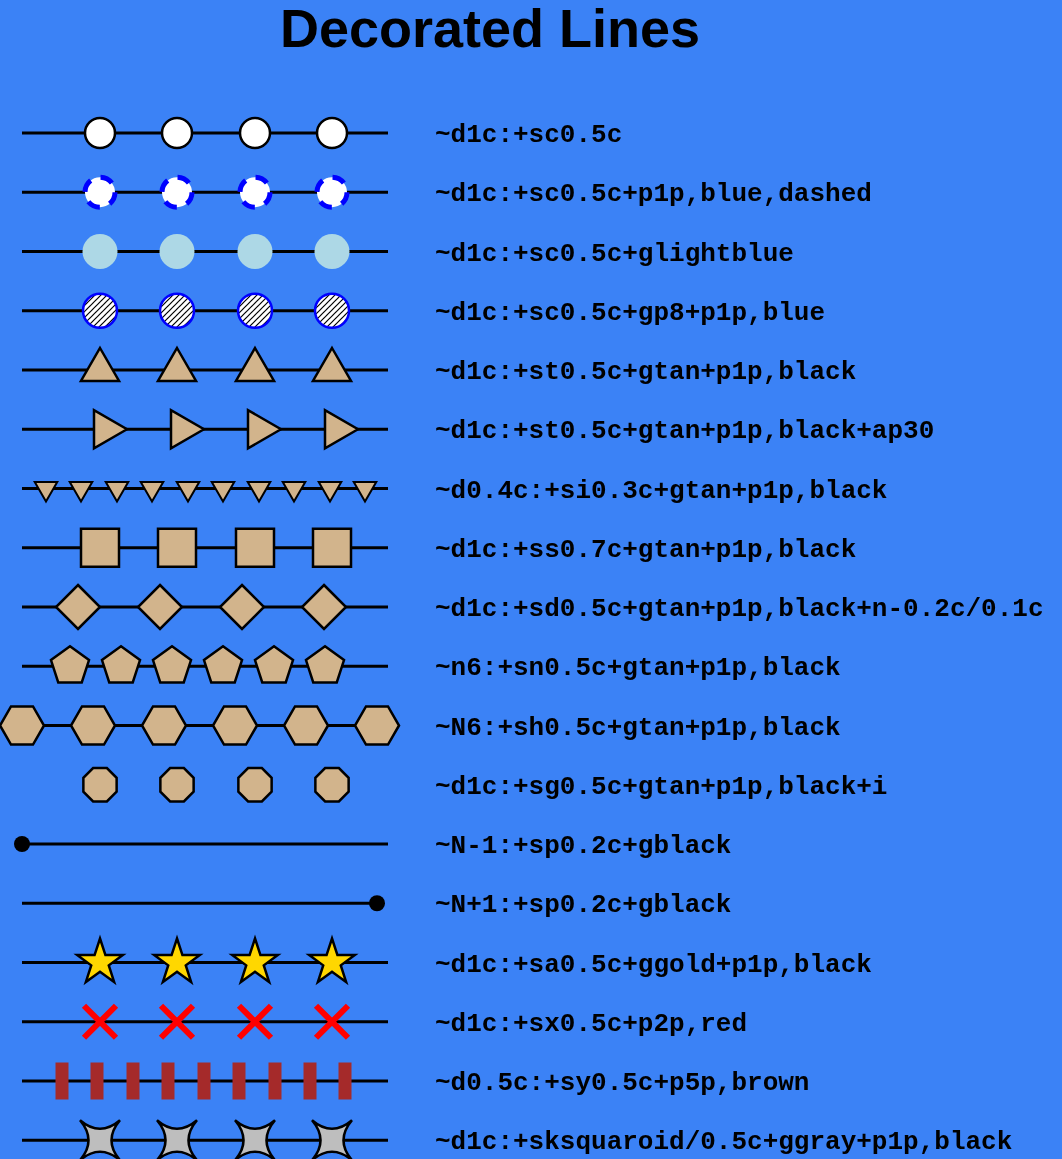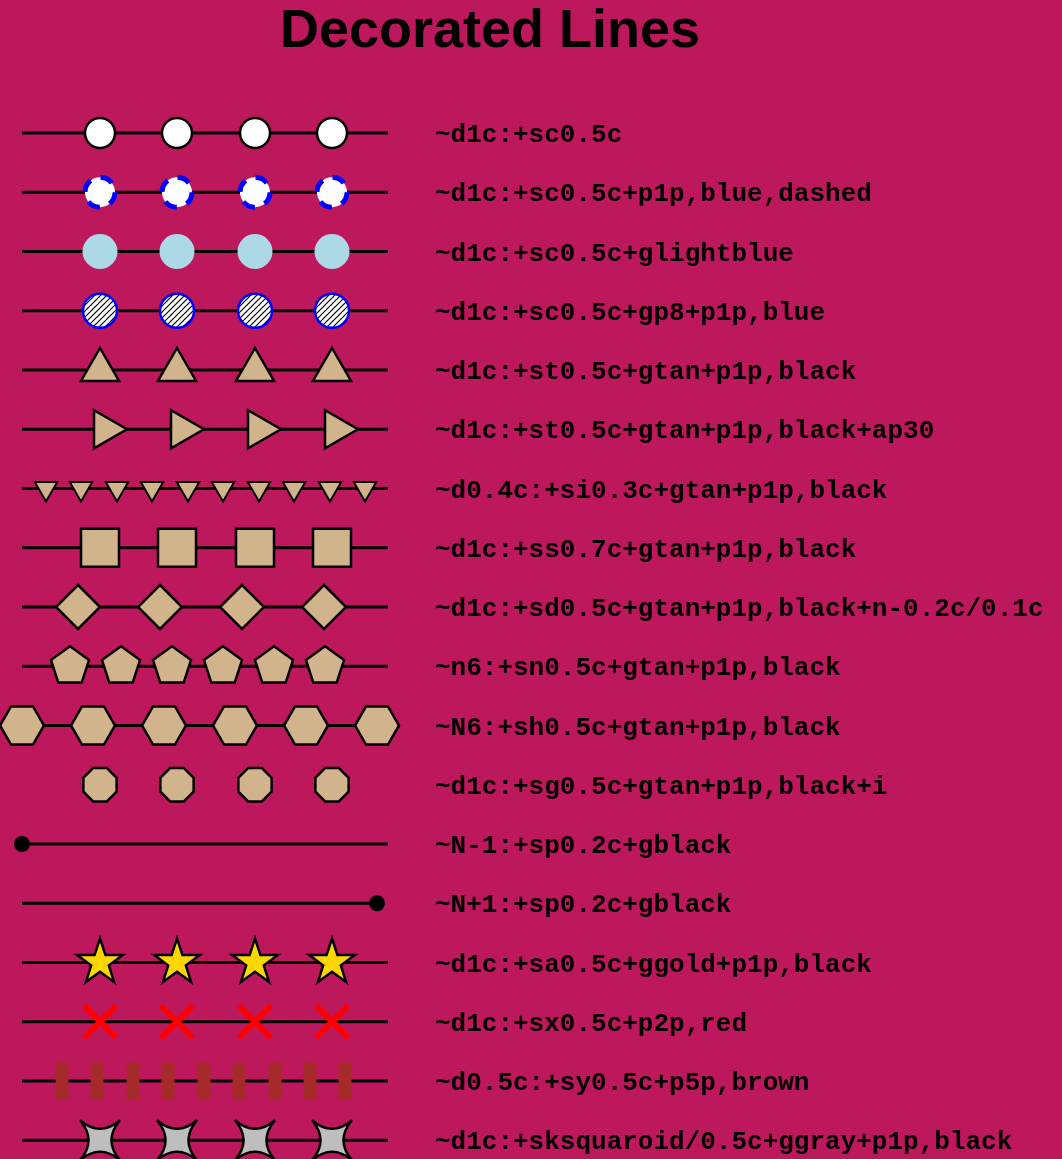--- a/index.html
+++ b/index.html
@@ -1,20 +1,20 @@
 <!DOCTYPE html>
 <html><head>
 <meta charset="utf-8">
 <style>
   html, body { margin: 0; padding: 0; background: #ffffff; }
   .page {
     width: 1062px;
     height: 1159px;
     position: relative;
-    background: #be185d;
+    background: #3b82f6;
     overflow: hidden;
   }
   svg { display: block; }
   .title {
     font-family: "Liberation Sans", "DejaVu Sans", sans-serif;
     font-weight: bold;
     font-size: 54px;
     fill: #000000;
   }
   .code {

